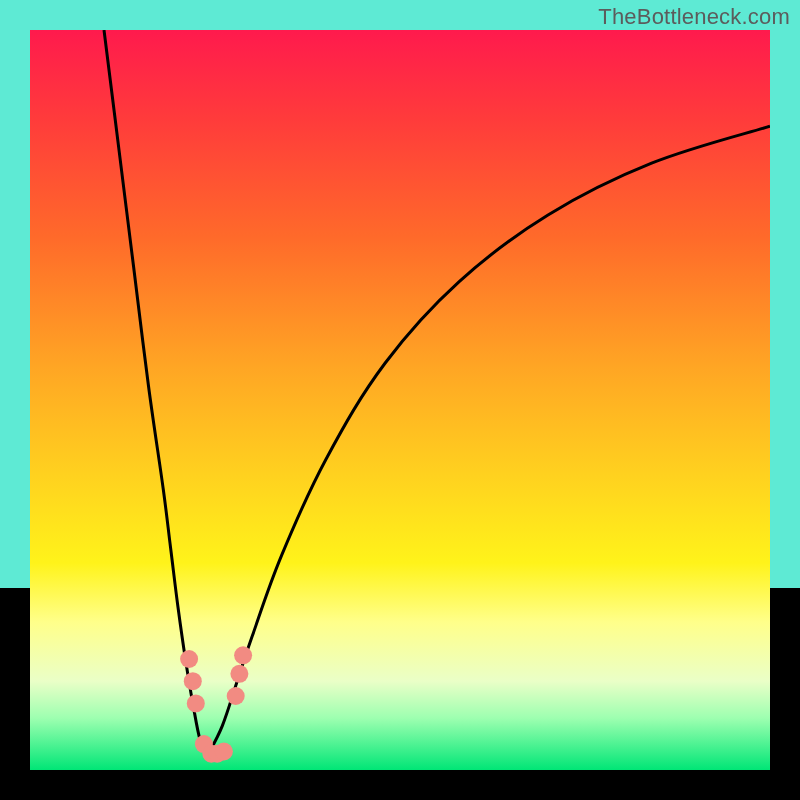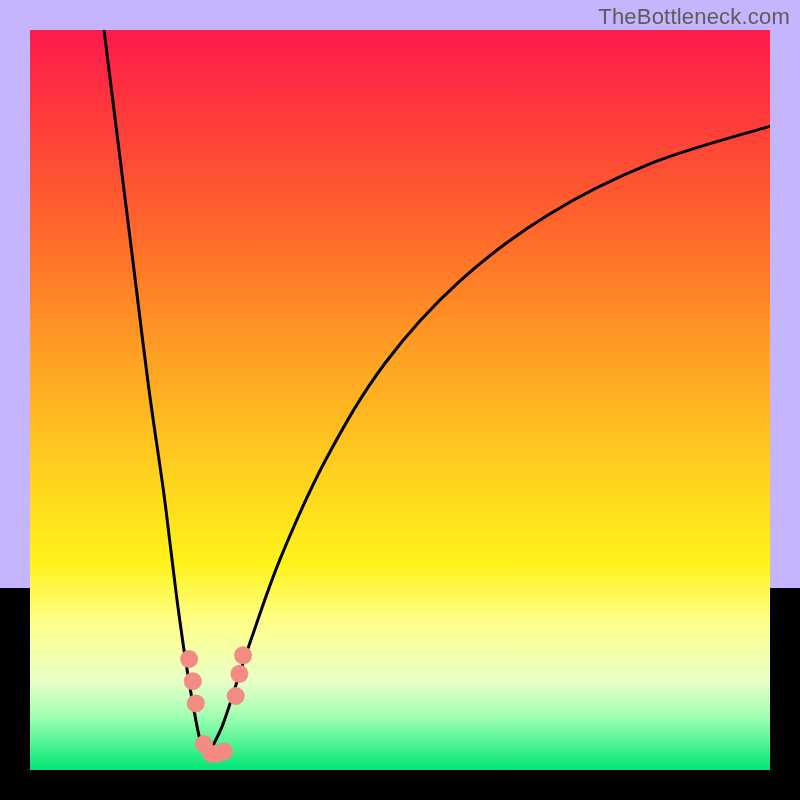--- a/index.html
+++ b/index.html
@@ -9,21 +9,21 @@
     height: 800px;
     overflow: hidden;
     background: #000;
   }
   .frame {
     position: absolute;
     left: 0;
     top: 0;
     width: 800px;
     height: 588px;
-    background: #c4b5fd;
+    background: #5eead4;
   }
   .plot {
     position: absolute;
     left: 30px;
     top: 30px;
     width: 740px;
     height: 740px;
     background: linear-gradient(to bottom,
       #ff1a4d 0%,
       #ff3b3b 12%,

